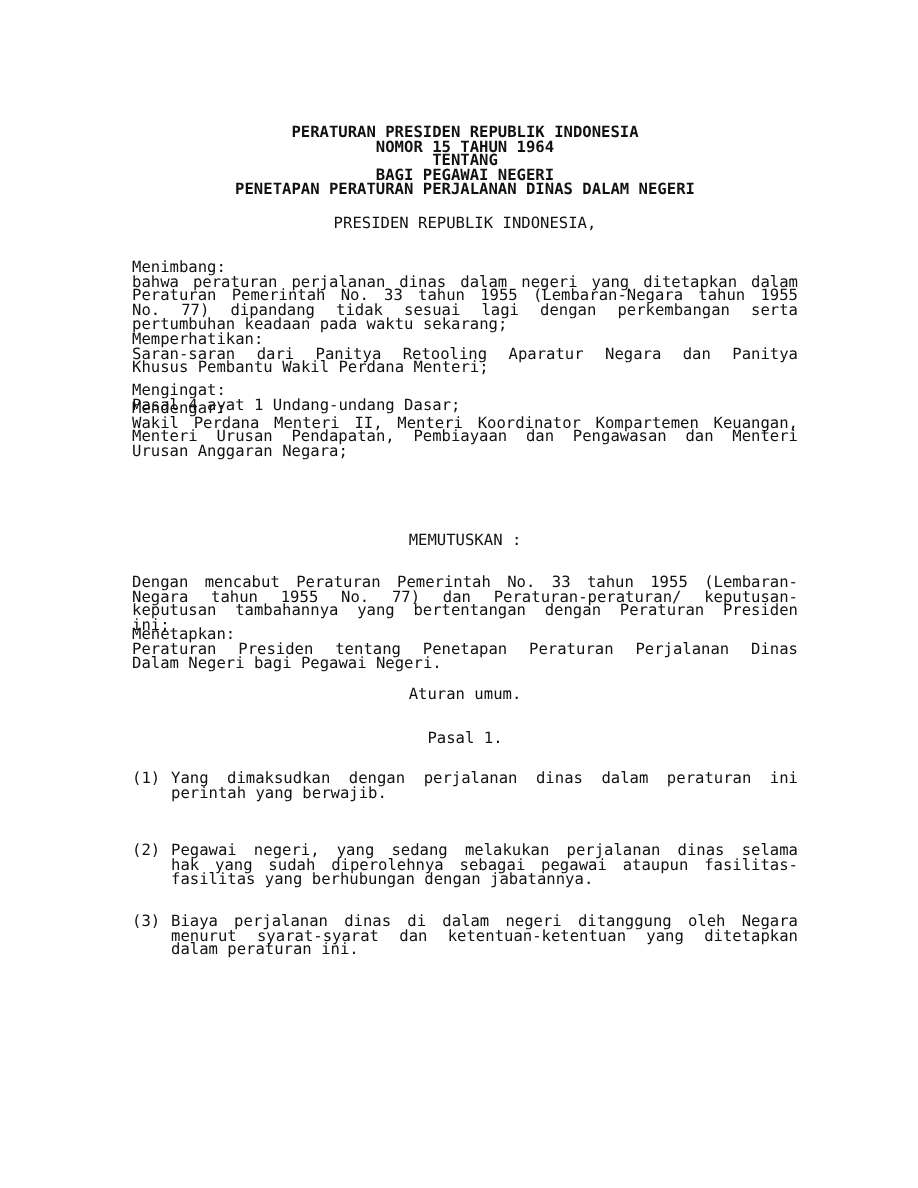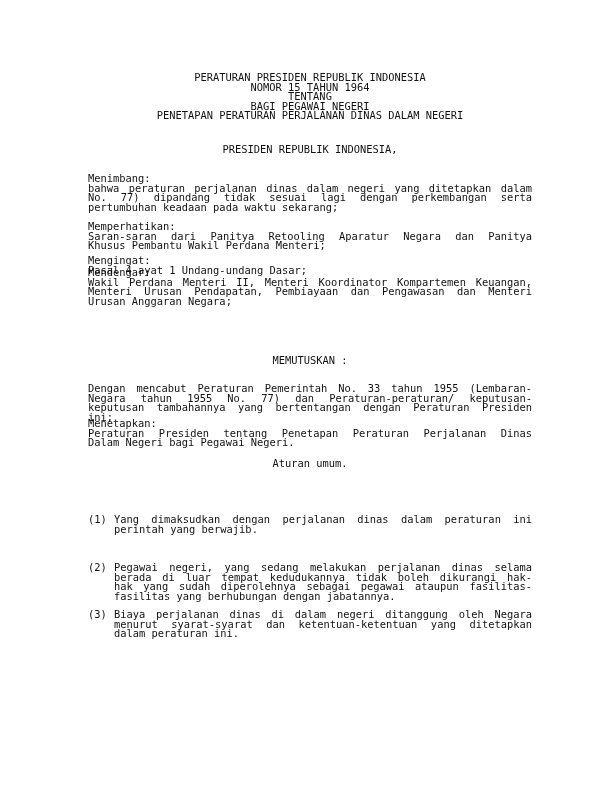--- a/index.html
+++ b/index.html
@@ -23,35 +23,36 @@
     font-family: "DejaVu Sans Mono", "Liberation Mono", monospace;
     font-size: 10.4px; line-height: 9.6px; color: #111; }
   .item .num { position: absolute; left: 0; top: 0; }
   .item .body { margin-left: 26px; }
 </style>
 </head>
 <body>
 
 <div class="page">
 
-  <div class="blk center" style="top:73px;">
+  <div class="blk center" style="top:84px;font-weight:bold;">
     <span class="line">PERATURAN PRESIDEN REPUBLIK INDONESIA</span>
     <span class="line">NOMOR 15 TAHUN 1964</span>
     <span class="line">TENTANG</span>
     <span class="line">BAGI PEGAWAI NEGERI</span>
     <span class="line">PENETAPAN PERATURAN PERJALANAN DINAS DALAM NEGERI</span>
   </div>
 
   <div class="blk center" style="top:145px;">
     <span class="line">PRESIDEN REPUBLIK INDONESIA,</span>
   </div>
 
   <div class="blk" style="top:174px;">
     <span class="line">Menimbang:</span>
     <span class="just full">bahwa peraturan perjalanan dinas dalam negeri yang ditetapkan dalam</span>
+    <span class="just full">Peraturan Pemerintah No. 33 tahun 1955 (Lembaran-Negara tahun 1955</span>
     <span class="just full">No. 77) dipandang tidak sesuai lagi dengan perkembangan serta</span>
     <span class="just">pertumbuhan keadaan pada waktu sekarang;</span>
   </div>
 
   <div class="blk" style="top:222px;">
     <span class="line">Memperhatikan:</span>
     <span class="just full">Saran-saran dari Panitya Retooling Aparatur Negara dan Panitya</span>
     <span class="just">Khusus Pembantu Wakil Perdana Menteri;</span>
   </div>
 
@@ -81,34 +82,36 @@
   <div class="blk" style="top:419px;">
     <span class="line">Menetapkan:</span>
     <span class="just full">Peraturan Presiden tentang Penetapan Peraturan Perjalanan Dinas</span>
     <span class="just">Dalam Negeri bagi Pegawai Negeri.</span>
   </div>
 
   <div class="blk center" style="top:459px;text-align:center;">
     <span class="line">Aturan umum.</span>
   </div>
 
+  <div class="blk center" style="top:488px;">
+    <span class="line">Pasal 1.</span>
+  </div>
 
   <div class="item" style="top:515px;">
     <span class="num">(1)</span>
     <div class="body">
       <span class="just full">Yang dimaksudkan dengan perjalanan dinas dalam peraturan ini</span>
       <span class="just">perintah yang berwajib.</span>
     </div>
   </div>
 
   <div class="item" style="top:563px;">
     <span class="num">(2)</span>
     <div class="body">
       <span class="just full">Pegawai negeri, yang sedang melakukan perjalanan dinas selama</span>
-      <span class="just full">berada di luar tempat kedudukannya tidak boleh dikurangi hak-</span>
       <span class="just full">hak yang sudah diperolehnya sebagai pegawai ataupun fasilitas-</span>
       <span class="just">fasilitas yang berhubungan dengan jabatannya.</span>
     </div>
   </div>
 
   <div class="item" style="top:610px;">
     <span class="num">(3)</span>
     <div class="body">
       <span class="just full">Biaya perjalanan dinas di dalam negeri ditanggung oleh Negara</span>
       <span class="just full">menurut syarat-syarat dan ketentuan-ketentuan yang ditetapkan</span>

